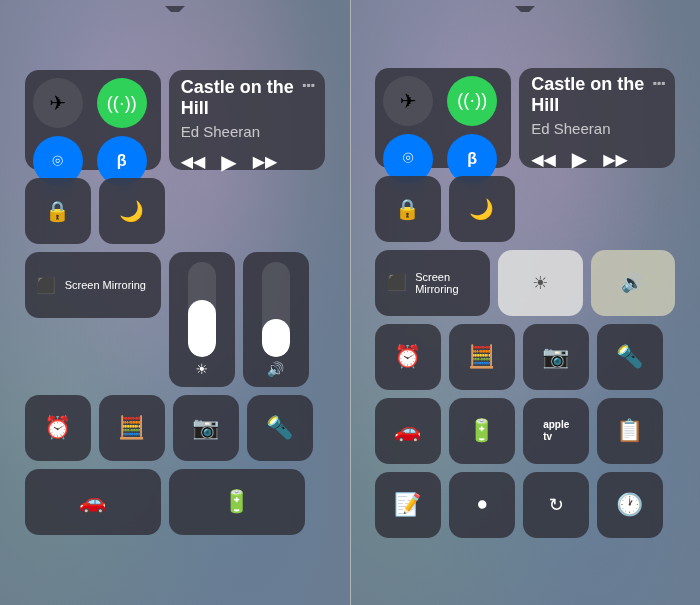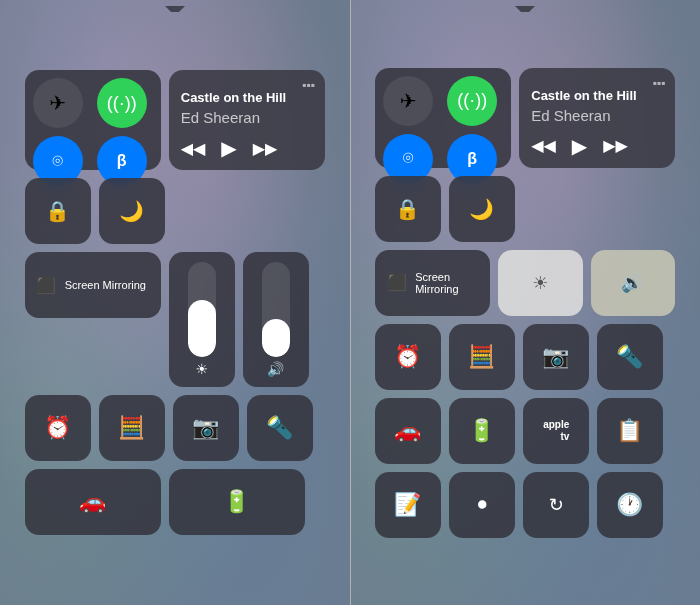--- a/index.html
+++ b/index.html
@@ -105,21 +105,21 @@
 
     .music-signal {
       position: absolute;
       top: 8px;
       right: 10px;
       font-size: 12px;
       color: rgba(255,255,255,0.6);
     }
 
     .music-title {
-      font-size: 13px;
+      font-size: 18px;
       font-weight: 600;
       color: #fff;
       margin-top: 10px;
     }
 
     .music-artist {
       font-size: 15px;
       color: rgba(255,255,255,0.7);
     }
 
@@ -408,21 +408,21 @@
     </div>
 
     <div class="cc-row grid-4">
       <div class="tile tile-small">
         <span>🚗</span>
       </div>
       <div class="tile tile-small">
         <span>🔋</span>
       </div>
       <div class="tile tile-small">
-        <span style="font-size:10px; font-weight:bold; color:#fff; text-align:right; line-height:1.2;">apple<br>tv</span>
+        <span style="font-size:10px; font-weight:bold; color:#fff; text-align:left; line-height:1.2;">apple<br>tv</span>
       </div>
       <div class="tile tile-small">
         <span>📋</span>
       </div>
     </div>
 
     <div class="cc-row grid-4">
       <div class="tile tile-small">
         <span>📝</span>
       </div>

